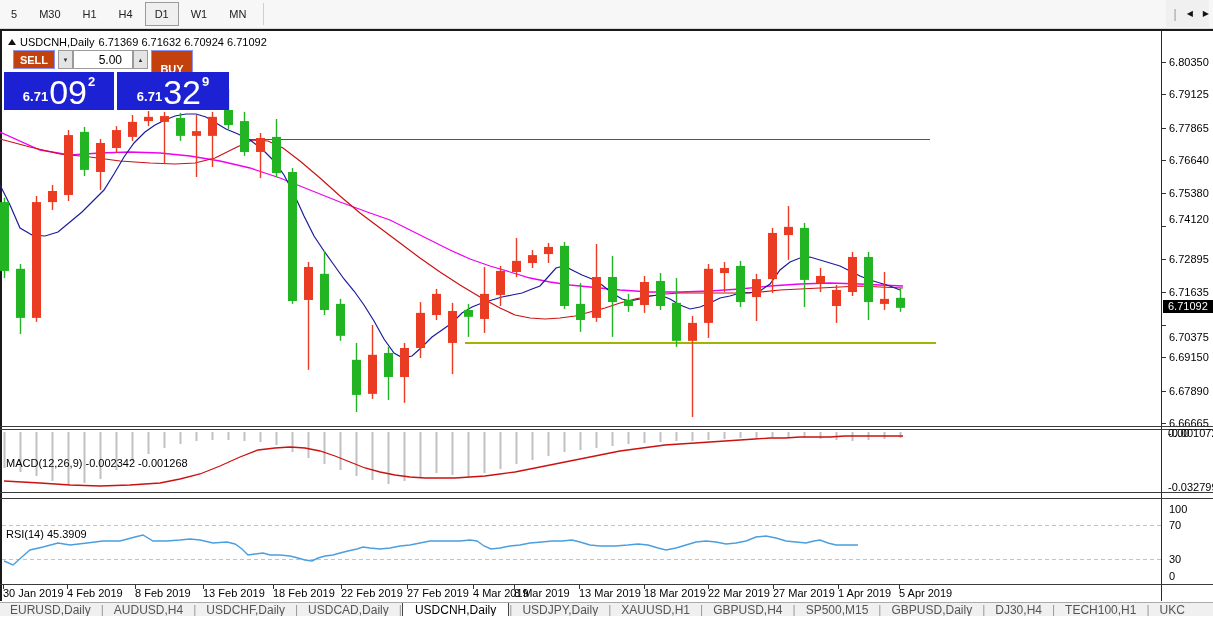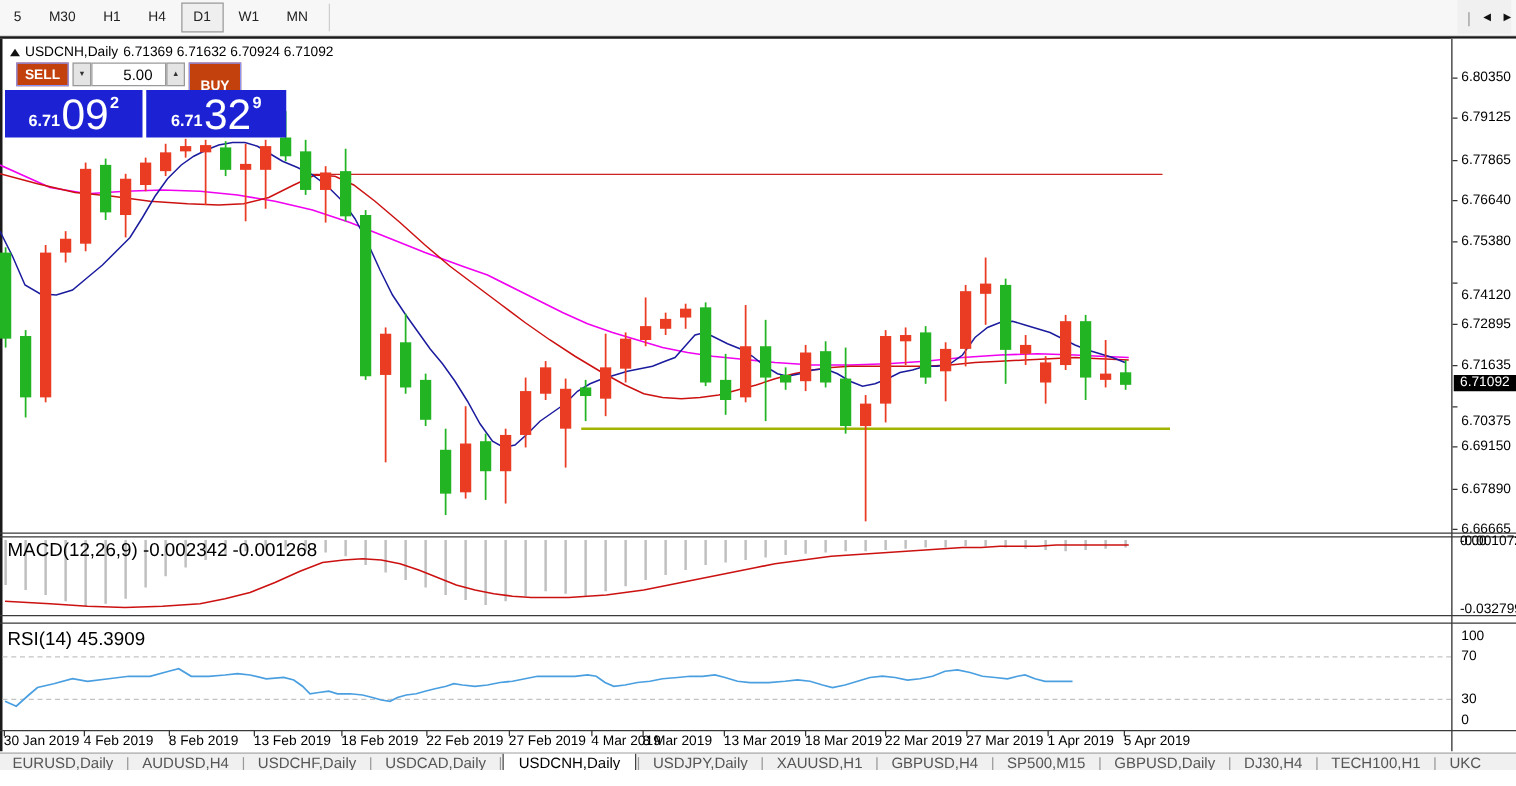--- a/index.html
+++ b/index.html
@@ -52,21 +52,21 @@
                 border-left:1px solid #2a2a2a; z-index:2; }
   .ax-label { position:absolute; left:7px; height:12px; line-height:12px; font-size:11px; color:#000; white-space:nowrap; }
   .ax-tick  { position:absolute; left:0; width:4px; height:1px; background:#333; }
   #current-price-label { position:absolute; left:1px; width:50px; height:13px; background:#000; color:#fff;
                          font-size:11px; line-height:13px; padding-left:5px; z-index:3; }
 
   
   .hsep { position:absolute; left:0; width:1213px; height:1px; background:#3a3a3a; z-index:4; }
 
   
-  .ind-label { position:absolute; left:6px; z-index:5; font-size:15px; color:#000; white-space:nowrap; }
+  .ind-label { position:absolute; left:6px; z-index:5; font-size:11px; color:#000; white-space:nowrap;margin-top:25px; }
 
   
   #date-axis { position:absolute; left:0; top:585px; width:1161px; height:16px; z-index:2; }
   .date-label { position:absolute; top:2px; font-size:11px; color:#000; white-space:nowrap; }
 
   
   #tabbar { position:absolute; left:0; top:602px; width:1213px; height:14px; background:#f0f0f0;
             border-top:1px solid #aaa; display:flex; align-items:center; z-index:6; overflow:hidden; }
   .tab { font-size:12px; color:#555; padding:4px 10px; white-space:nowrap; cursor:pointer; }
   .tab.active { background:#fff; border:1px solid #444; border-bottom:1px solid #fff; color:#000; padding:4px 12px; }
@@ -326,21 +326,21 @@
       <div class="ax-label" style="top: 25px;">6.80350</div>
       <div class="ax-tick" style="top: 63.3155px;"></div>
       <div class="ax-label" style="top: 57.3155px;">6.79125</div>
       <div class="ax-tick" style="top: 96.5543px;"></div>
       <div class="ax-label" style="top: 90.5543px;">6.77865</div>
       <div class="ax-tick" style="top: 128.87px;"></div>
       <div class="ax-label" style="top: 122.87px;">6.76640</div>
       <div class="ax-tick" style="top: 162.109px;"></div>
       <div class="ax-label" style="top: 156.109px;">6.75380</div>
       <div class="ax-tick" style="top: 195.347px;"></div>
-      <div class="ax-label" style="top: 199px;">6.74120</div>
+      <div class="ax-label" style="top: 182px;">6.74120</div>
       <div class="ax-tick" style="top: 227.663px;"></div>
       <div class="ax-label" style="top: 221.663px;">6.72895</div>
       <div class="ax-tick" style="top: 260.902px;"></div>
       <div class="ax-label" style="top: 254.902px;">6.71635</div>
       <div class="ax-tick" style="top: 294.14px;"></div>
       <div class="ax-label" style="top: 288.14px; margin-top: 12px;">6.70375</div>
       <div class="ax-tick" style="top: 326.456px;"></div>
       <div class="ax-label" style="top: 320.456px;">6.69150</div>
       <div class="ax-tick" style="top: 359.695px;"></div>
       <div class="ax-label" style="top: 353.695px;">6.67890</div>

